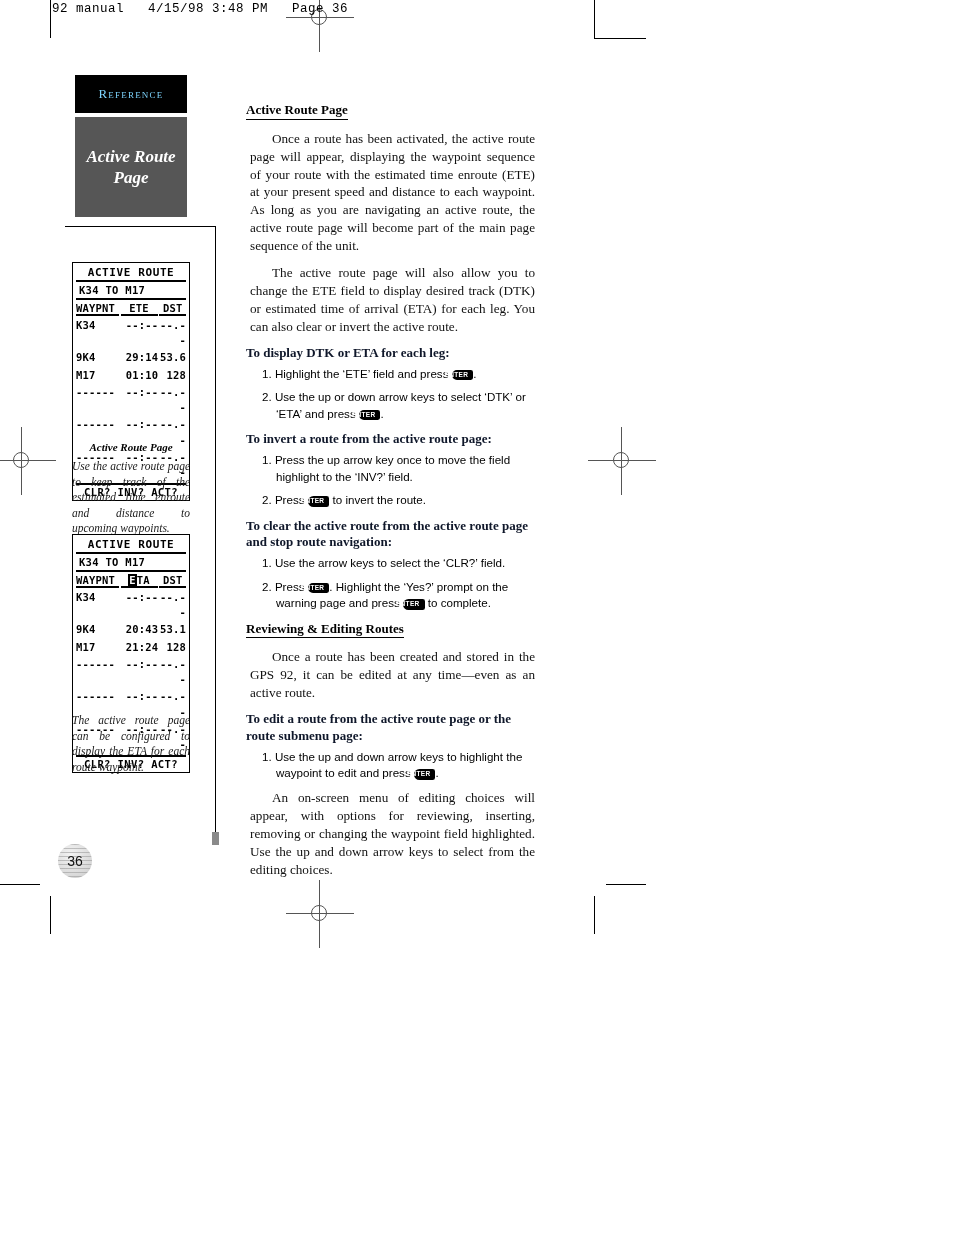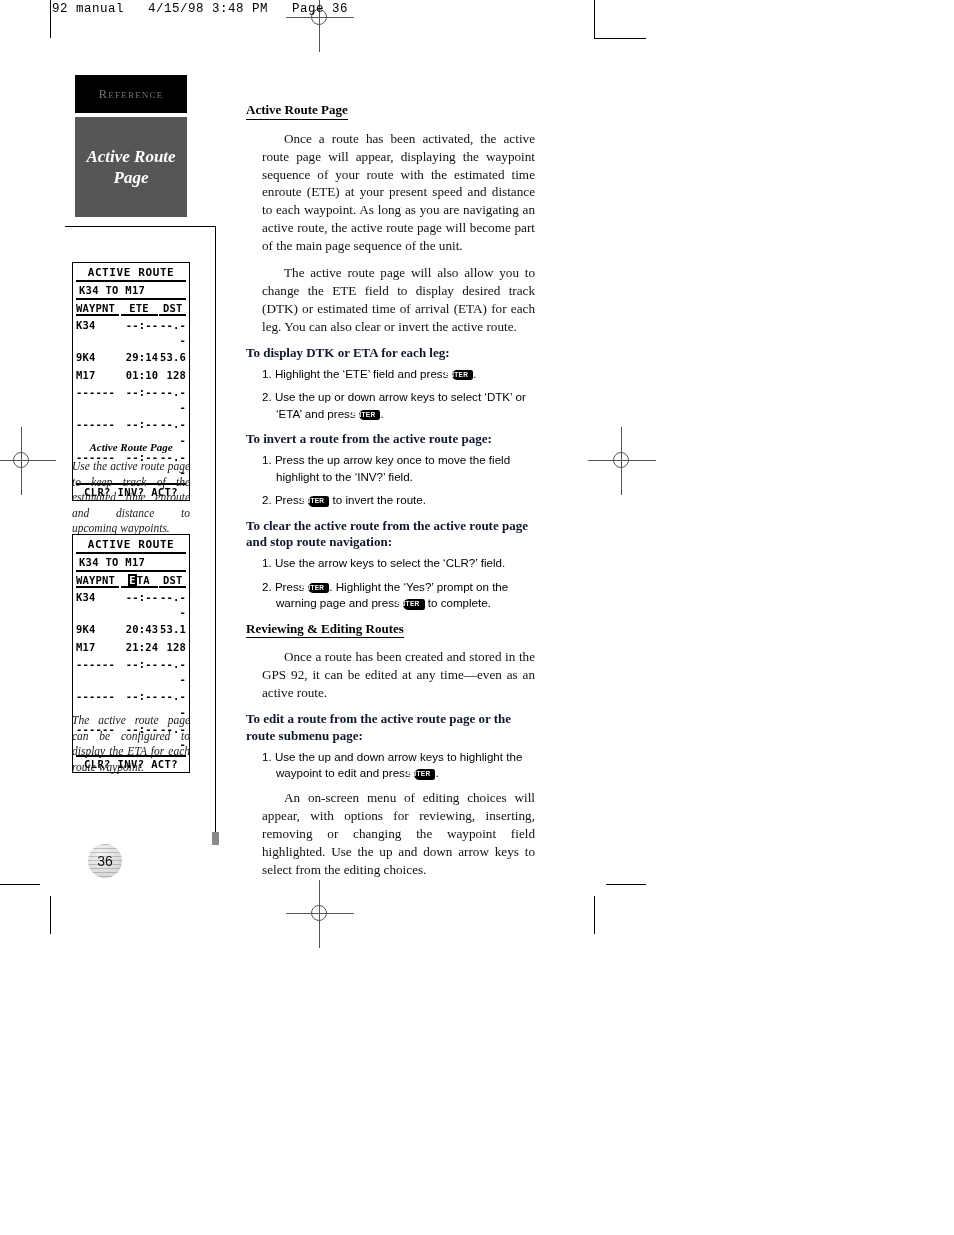--- a/index.html
+++ b/index.html
@@ -71,21 +71,21 @@
     color: #fff;
     display: flex;
     align-items: center;
     justify-content: center;
   }
   .tab-reference span {
     font-family: "Liberation Serif", serif;
     font-size: 13px;
     font-variant: small-caps;
     letter-spacing: 1.2px;
-    color: #737373;
+    color: #7dd3fc;
   }
   .tab-active {
     position: absolute;
     left: 75px;
     top: 117px;
     width: 112px;
     height: 100px;
     background: #565656;
     color: #fff;
     display: flex;
@@ -198,21 +198,21 @@
     font-size: 11.5px;
     font-style: italic;
     line-height: 1.35;
     text-align: justify;
     color: #1a1a1a;
   }
 
   
   .pagenum {
     position: absolute;
-    left: 88px;
+    left: 58px;
     top: 844px;
     width: 34px;
     height: 34px;
     border-radius: 50%;
     background:
       repeating-linear-gradient(
         to bottom,
         rgba(150,150,150,0.55) 0px,
         rgba(150,150,150,0.55) 1px,
         rgba(255,255,255,0) 1px,
@@ -247,21 +247,21 @@
     margin: 0 0 6px 0;
     font-size: 13px;
     font-weight: bold;
     border-bottom: 1.5px solid #000;
     display: inline-block;
     padding-bottom: 1px;
     line-height: 1.2;
   }
   .sec-wrap { margin-bottom: 4px; }
   p.body {
-    margin: 0 0 9px 16px;
+    margin: 0 0 9px 4px;
     font-size: 13.2px;
     line-height: 1.36;
     text-align: justify;
     text-indent: 22px;
     color: #111;
   }
   h3.step-head {
     margin: 9px 0 4px 0;
     font-size: 13px;
     font-weight: bold;

